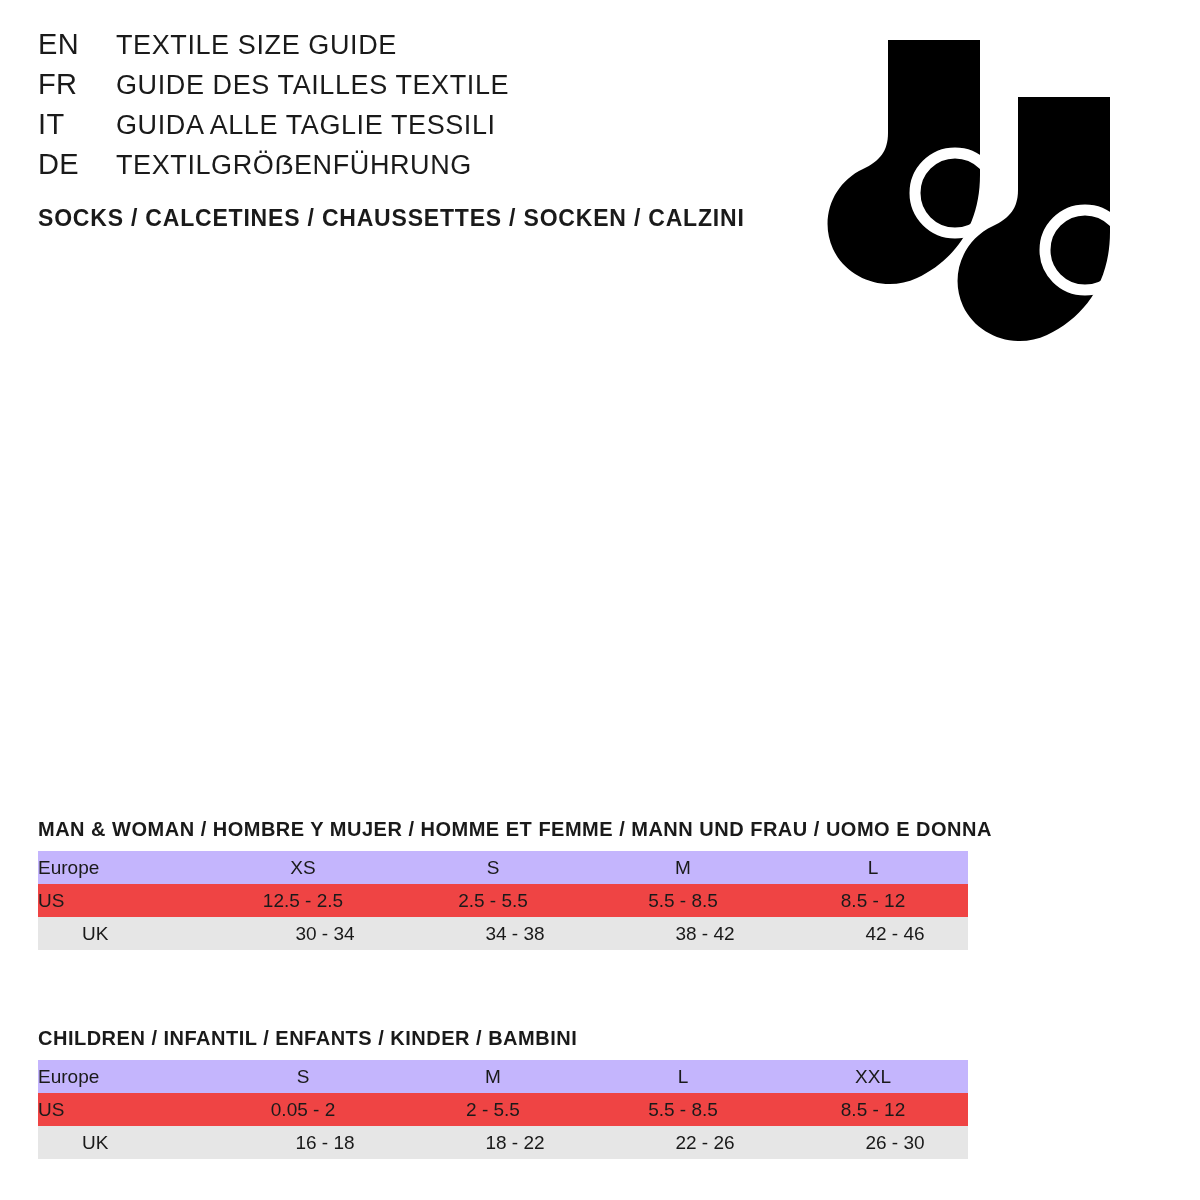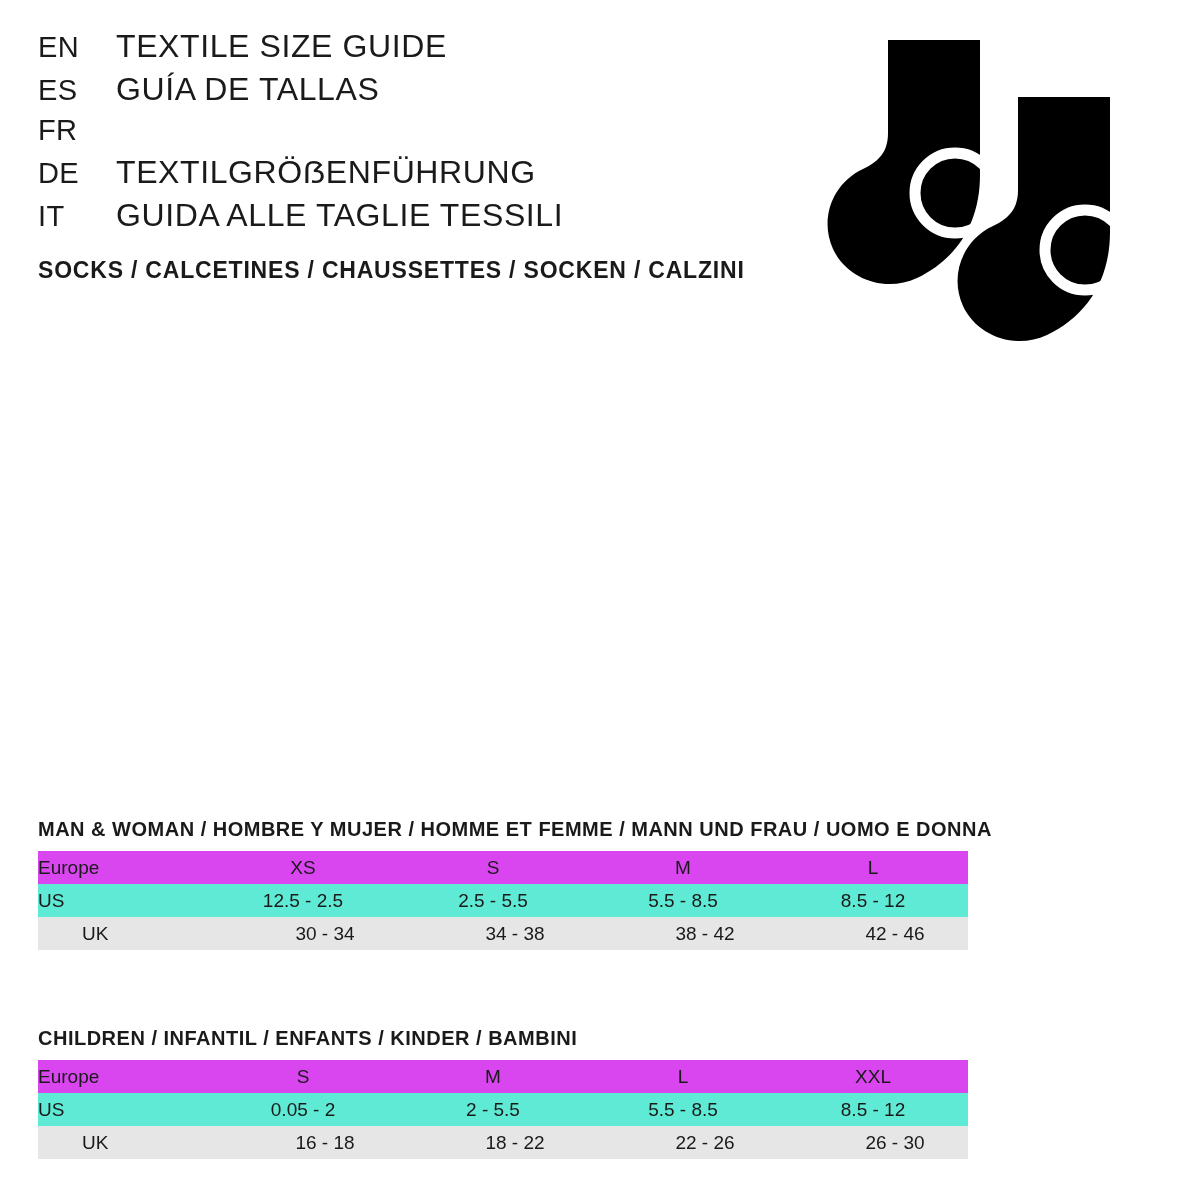--- a/index.html
+++ b/index.html
@@ -31,21 +31,21 @@
   }
   .lang-code {
     width: 78px;
     flex: 0 0 78px;
     font-size: 29px;
     font-weight: 400;
     letter-spacing: 0.4px;
     color: #1a1a1a;
   }
   .lang-text {
-    font-size: 32px;
+    font-size: 27px;
     font-weight: 400;
     letter-spacing: 0.6px;
     color: #1a1a1a;
     white-space: nowrap;
   }
   .product-line {
     margin-top: 26px;
     font-size: 23px;
     font-weight: bold;
     letter-spacing: 0.8px;
@@ -85,28 +85,28 @@
     width: 930px;
     table-layout: fixed;
   }
   table.size-table td {
     height: 33px;
     font-size: 19px;
     color: #1a1a1a;
     padding: 0;
   }
   table.size-table tr.head td {
-    background: #d946ef;
+    background: #c4b5fd;
   }
   table.size-table tr.alt td {
     background: #e6e6e6;
     padding-left: 44px;
   }
   table.size-table tr.plain td {
-    background: #5eead4;
+    background: #ef4444;
   }
   td.label-cell {
     width: 170px;
     padding-left: 8px;
     text-align: left;
   }
   td.val-cell {
     text-align: center;
     width: 190px;
   }
@@ -114,37 +114,34 @@
 </head>
 <body>
 
 <div class="header">
 
   <div class="lang-row">
     <span class="lang-code">EN</span>
     <span class="lang-text">TEXTILE SIZE GUIDE</span>
   </div>
 
-  <div class="lang-row">
-    <span class="lang-code">ES</span>
-    <span class="lang-text">GUÍA DE TALLAS</span>
-  </div>
 
   <div class="lang-row">
     <span class="lang-code">FR</span>
+    <span class="lang-text">GUIDE DES TAILLES TEXTILE</span>
+  </div>
+
+  <div class="lang-row">
+    <span class="lang-code">IT</span>
+    <span class="lang-text">GUIDA ALLE TAGLIE TESSILI</span>
   </div>
 
   <div class="lang-row">
     <span class="lang-code">DE</span>
     <span class="lang-text">TEXTILGRÖẞENFÜHRUNG</span>
-  </div>
-
-  <div class="lang-row">
-    <span class="lang-code">IT</span>
-    <span class="lang-text">GUIDA ALLE TAGLIE TESSILI</span>
   </div>
 
   <div class="product-line">SOCKS / CALCETINES / CHAUSSETTES / SOCKEN / CALZINI</div>
 </div>
 
 <div class="socks-art">
   <svg viewBox="0 0 340 340" width="340" height="340" xmlns="http://www.w3.org/2000/svg" aria-hidden="true">
 
     <path d="M75,15 L175,15 L175,150 C175,200 150,235 112,253 C80,268 42,254 28,224
              C14,193 28,158 58,144 C75,136 83,126 83,108 L83,15 Z" fill="#000000"></path>

